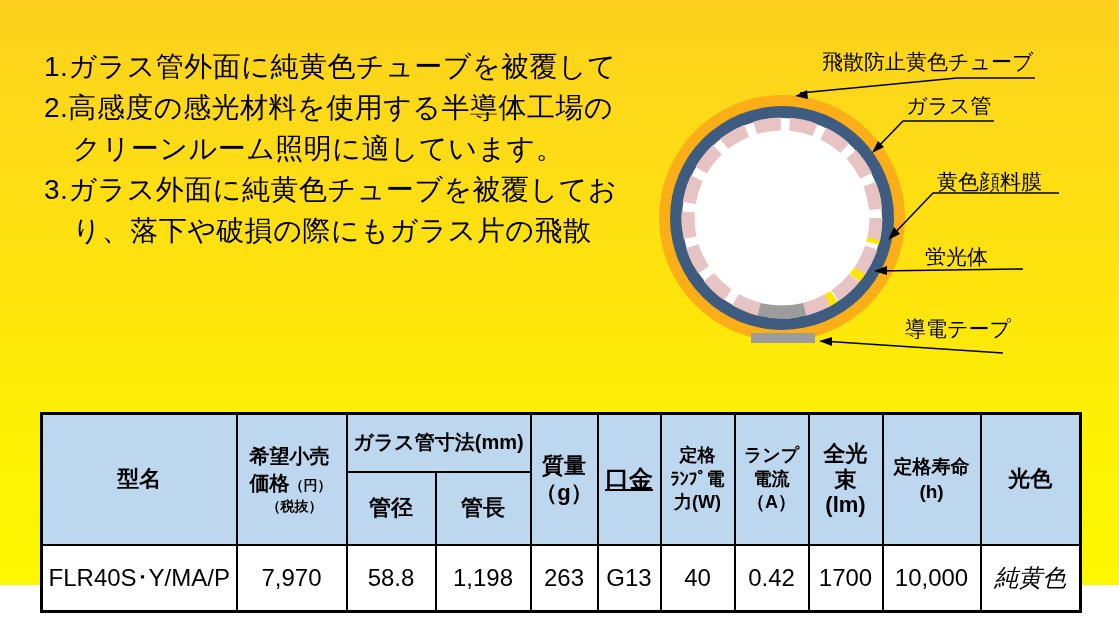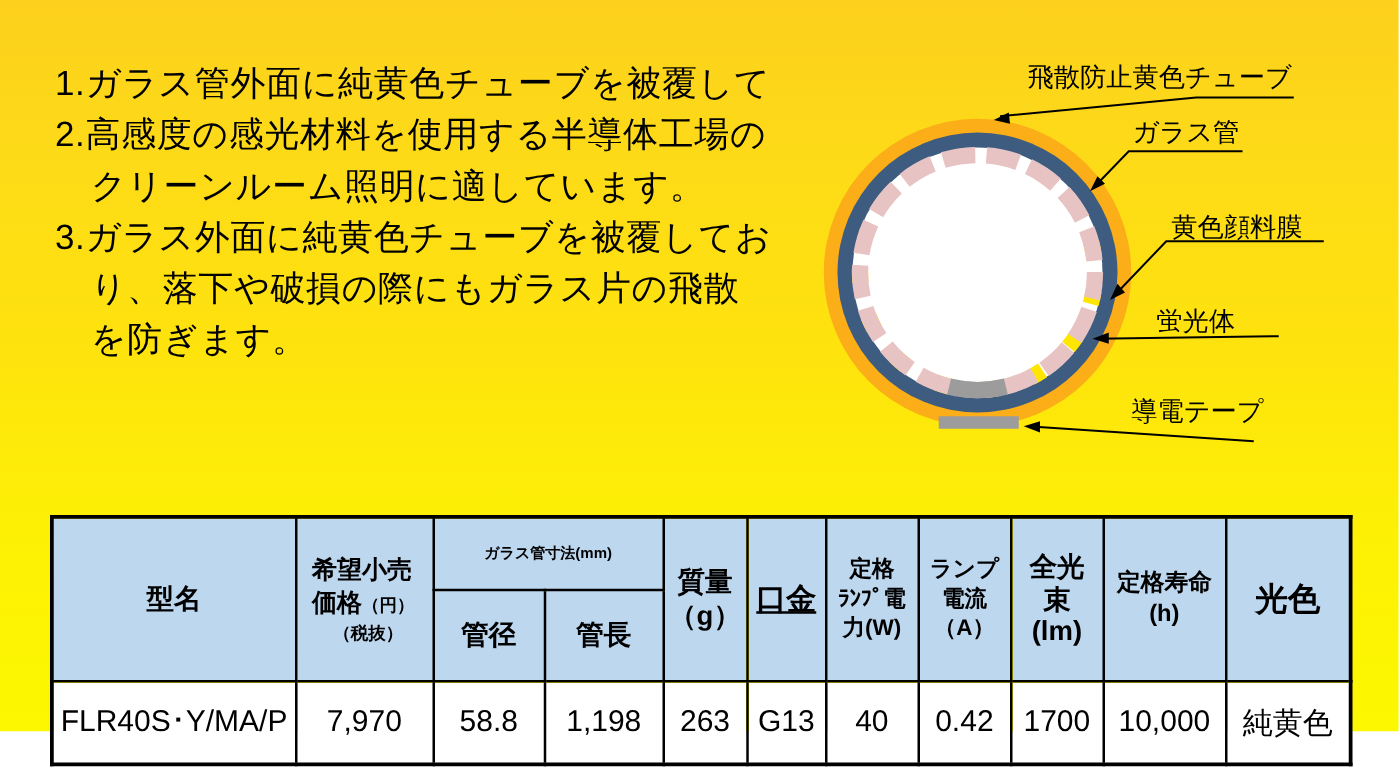--- a/index.html
+++ b/index.html
@@ -36,44 +36,43 @@
   tr.hdr-row-1 { height:58px; }
   tr.hdr-row-2 { height:73px; }
   tr.data-row  { height:67px; }
   .gray-l { border-left:2px solid #8a8a8a !important; }
 
   .th-model { font-size:22px; }
   .th-price { font-size:20px; line-height:1.35; }
   .th-price .ln { text-align:left; padding-left:12px; }
   .th-price .ln3 { text-align:center; padding-left:6px; }
   .small-paren { font-size:14px; }
-  .th-glass { font-size:12px; }
+  .th-glass { font-size:20px; }
   .th-sub { font-size:22px; }
   .th-mass { font-size:22px; line-height:1.25; }
   .th-base { font-size:24px;text-decoration:underline; }
   .th-power, .th-current { font-size:18px; line-height:1.3; }
   .th-flux { font-size:22px; line-height:1.15; }
   .th-life { font-size:19px; line-height:1.35; }
-  .th-color { font-size:26px; }
+  .th-color { font-size:22px; }
   .td-model { font-size:20px; font-weight:bold; }
   .td-life  { font-size:21px; }
-  .td-color { font-size:22px; }
+  .td-color { font-size:22px;font-style:italic; }
 </style>
 </head>
 <body>
 
 <div class="page">
 
   <div class="features">
     <div class="feature-line">1.ガラス管外面に純黄色チューブを被覆して</div>
     <div class="feature-line">2.高感度の感光材料を使用する半導体工場の</div>
     <div class="feature-line">　クリーンルーム照明に適しています。</div>
     <div class="feature-line">3.ガラス外面に純黄色チューブを被覆してお</div>
     <div class="feature-line">　り、落下や破損の際にもガラス片の飛散</div>
-    <div class="feature-line">　を防ぎます。</div>
   </div>
 
   <svg class="diagram" viewBox="0 0 1119 626">
 
     <circle cx="782" cy="218" r="123" fill="#FBAE17"></circle>
     <circle cx="782" cy="218" r="112" fill="#3E5C80"></circle>
     <circle cx="782" cy="218" r="100" fill="#FFFFFF"></circle>
     <path d="M 872.8 193.7 A 94 94 0 1 1 693.7 185.8" fill="none" stroke-width="13" stroke-dasharray="11 28" stroke="#FFE600"></path>
     <circle cx="782" cy="218" r="94" fill="none" stroke-width="13" stroke-dasharray="26 9" stroke-dashoffset="5" stroke="#E8C3C3"></circle>
     <path d="M 804.7 309.2 A 94 94 0 0 1 759.3 309.2" fill="none" stroke-width="13" stroke="#9C9C9C"></path>

